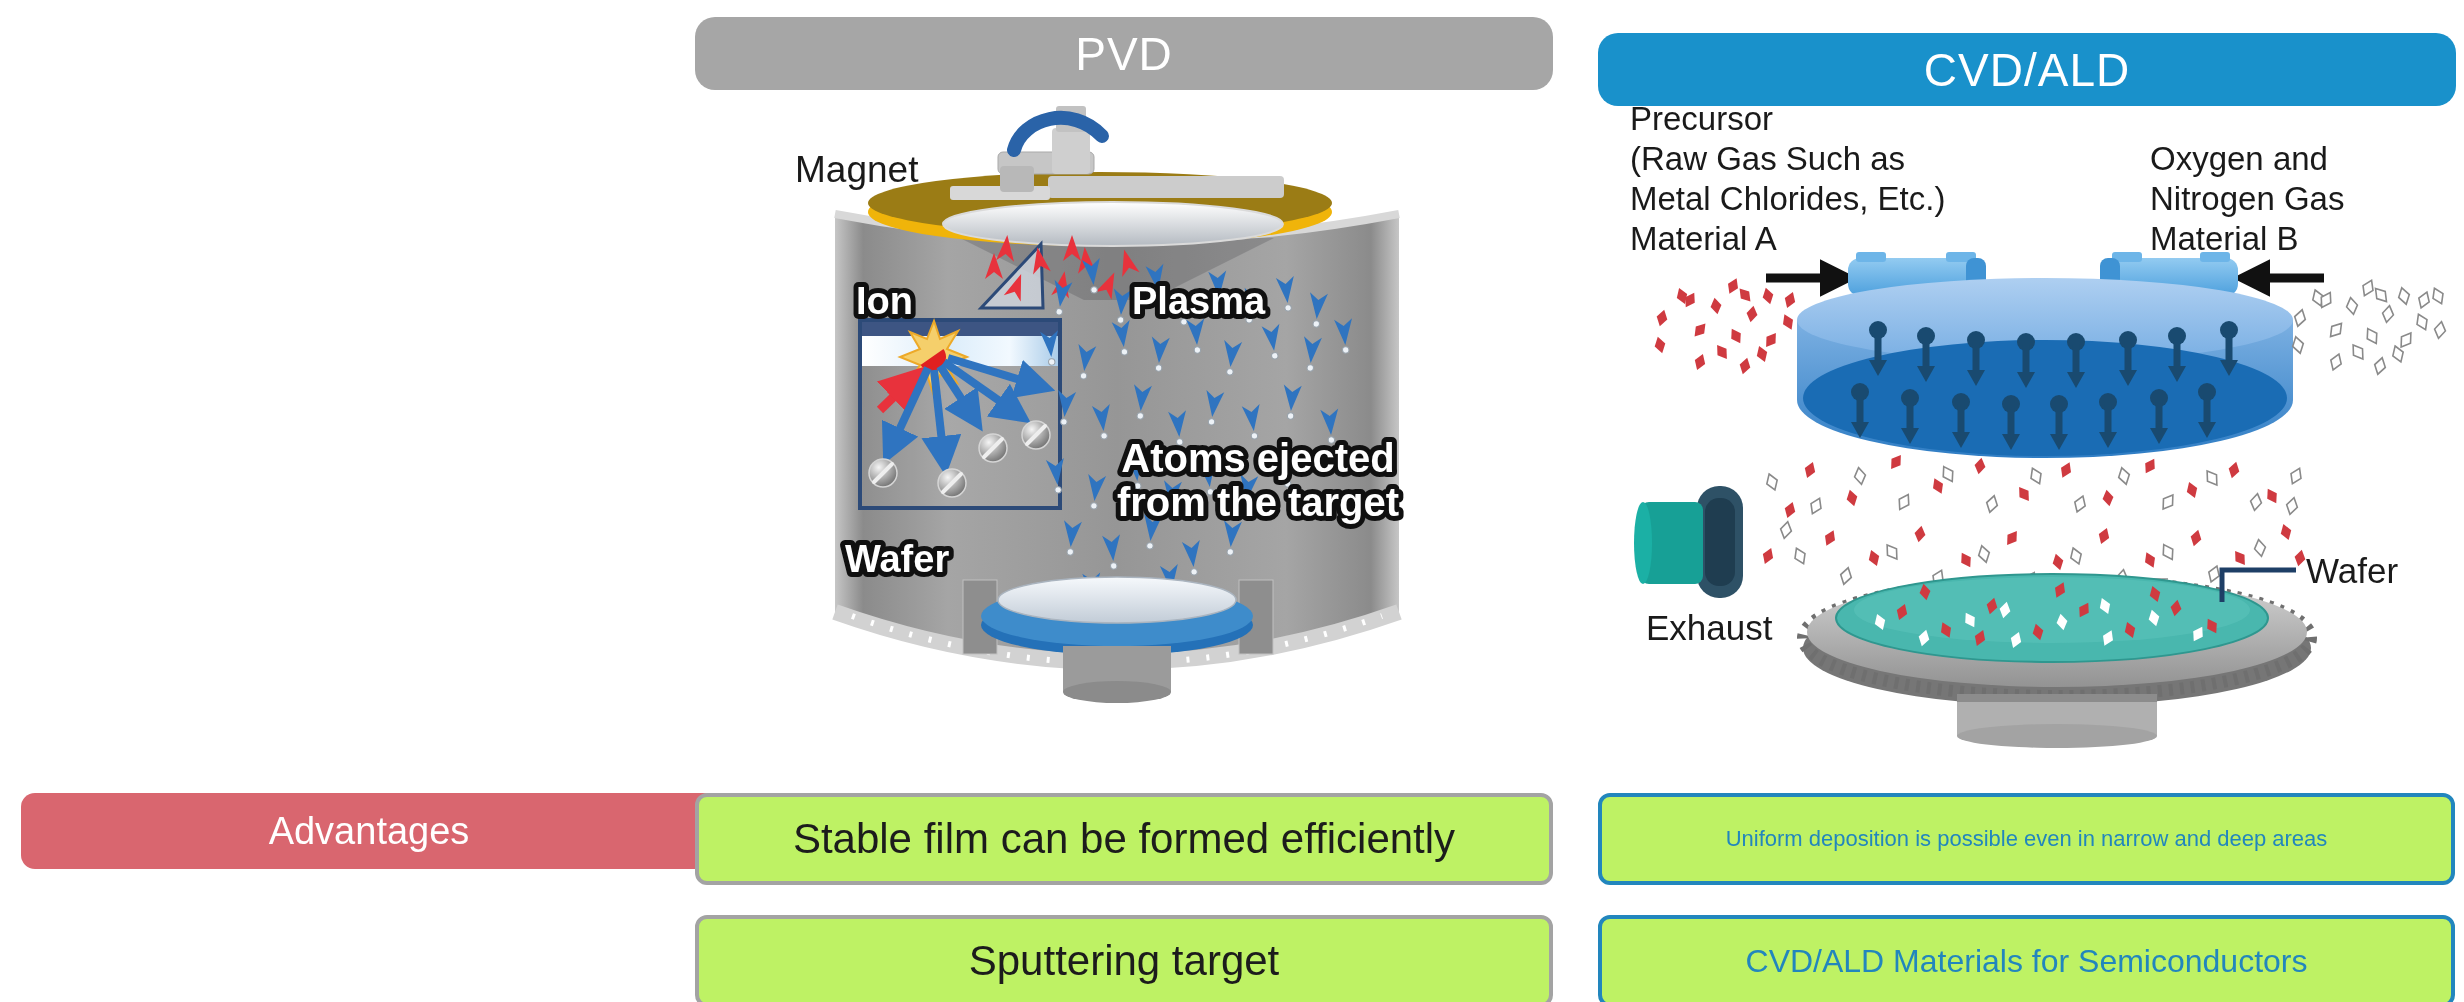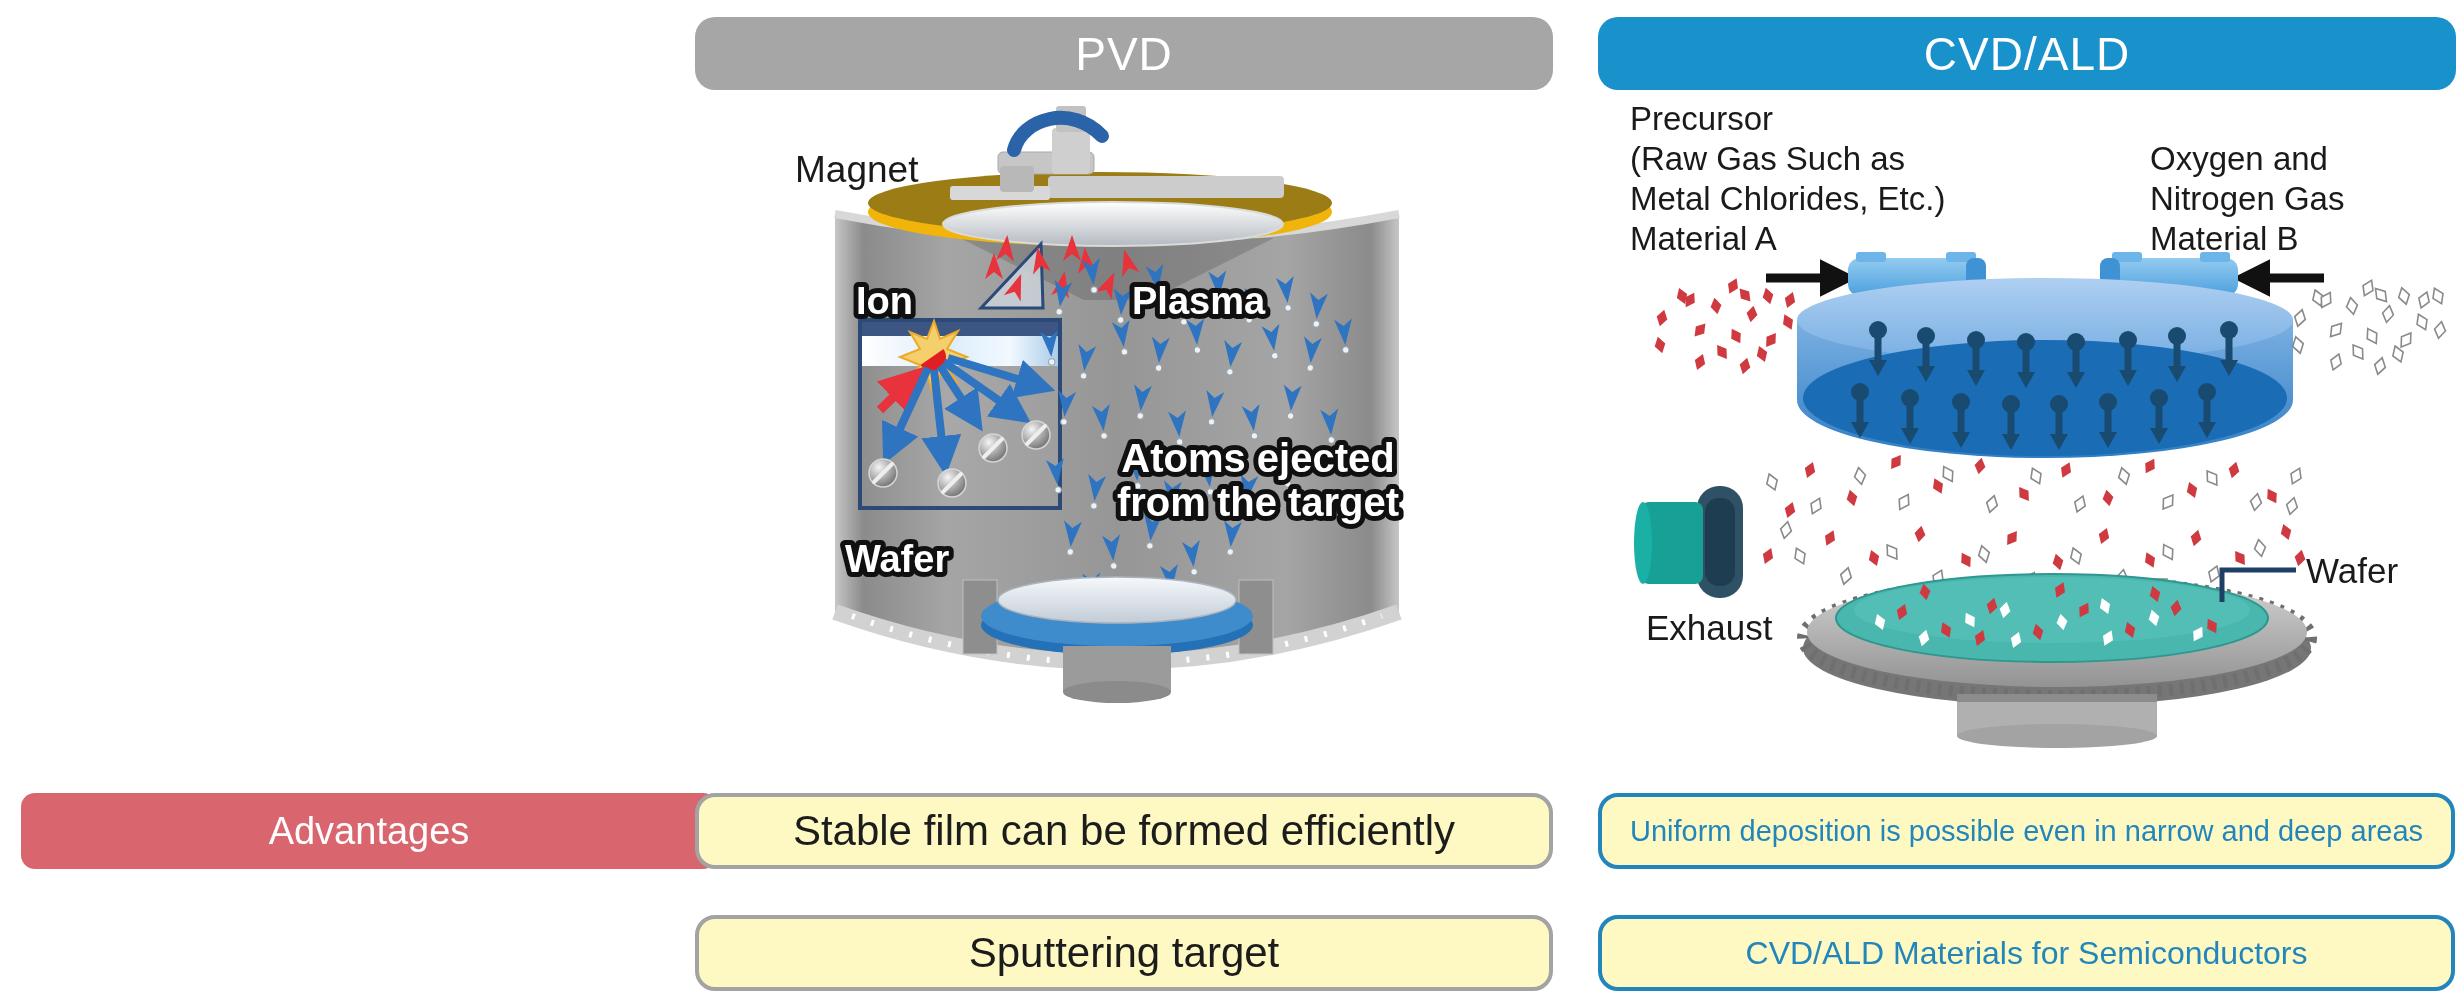--- a/index.html
+++ b/index.html
@@ -2,30 +2,30 @@
 <html style="--accent-red: #d9666f; --accent-blue: #1991cb; --blue-text: #2286bd; --header-gray: #a6a6a6;"><head>
 <meta charset="utf-8">
 <style>
   html,body{margin:0;padding:0;background:#ffffff;}
   .page{position:relative;width:2464px;height:1002px;background:#fff;
         font-family:"Liberation Sans",sans-serif;overflow:hidden;}
   .hdr{position:absolute;top:17px;height:73px;border-radius:20px;
        display:flex;align-items:center;justify-content:center;
        color:#fff;font-size:46px;letter-spacing:1px;}
   .hdr-pvd{left:695px;width:858px;background:var(--header-gray,#a6a6a6);}
-  .hdr-cvd{left:1598px;width:858px;background:var(--accent-blue,#1991cb);}
+  .hdr-cvd{left:1598px;width:858px;background:var(--accent-blue,#1991cb);margin-top:16px;}
   .pill{position:absolute;left:21px;width:696px;height:76px;
         background:var(--accent-red,#d9666f);border-radius:14px;color:#fff;
         font-size:38px;display:flex;align-items:center;justify-content:center;}
-  .box{position:absolute;height:76px;border-radius:20px;background:#fef9c3;
+  .box{position:absolute;height:92px;border-radius:12px;background:#bef264;
        display:flex;align-items:center;justify-content:center;box-sizing:border-box;}
   .box-mid{left:695px;width:858px;border:4px solid #a3a3a3;color:#1c1c1c;font-size:42px;}
   .box-right{left:1598px;width:857px;border:4px solid var(--blue-text,#2286bd);
              color:var(--blue-text,#2286bd);}
-  .box-right.small{font-size:29px;}
+  .box-right.small{font-size:22px;}
   .box-right.big{font-size:32px;}
   .r1{top:793px;} .r2{top:915px;}
   svg{position:absolute;left:0;top:0;}
   .lab{font-family:"Liberation Sans",sans-serif;fill:#1a1a1a;}
   .olab{font-family:"Liberation Sans",sans-serif;font-weight:bold;fill:#ffffff;
         stroke:#101010;stroke-width:10px;stroke-linejoin:round;paint-order:stroke;}
 </style>
 </head>
 <body>
 

